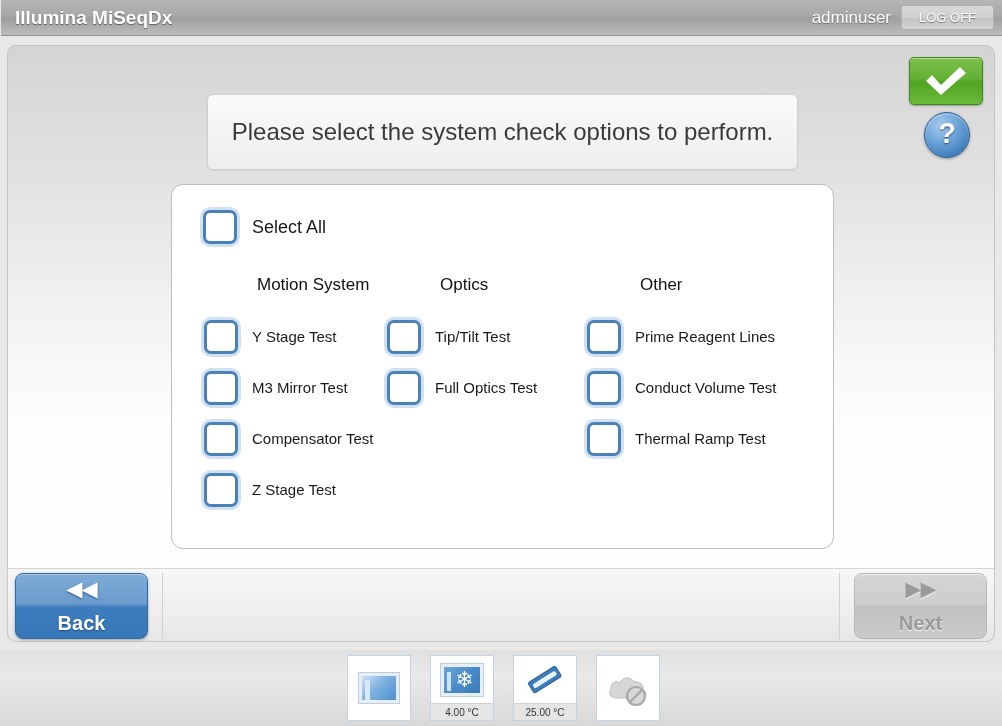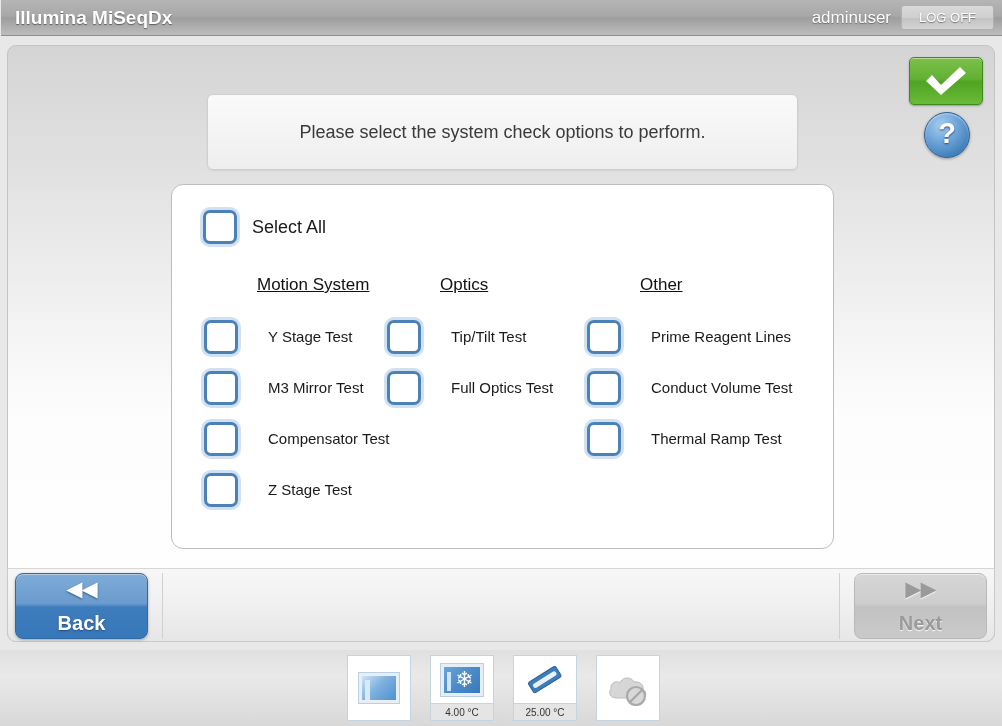--- a/index.html
+++ b/index.html
@@ -80,21 +80,21 @@
   
   .instruction-banner {
     position: absolute; top: 48px; left: 199px;
     width: 591px; height: 76px;
     background: linear-gradient(to bottom, #fafafa 0%, #f4f4f4 50%, #eeeeee 100%);
     border: 1px solid #cfcfcf;
     border-radius: 6px;
     box-shadow: 0 1px 2px rgba(0,0,0,0.07);
     display: flex; align-items: center; justify-content: center;
   }
-  .instruction-text { font-size: 18px; color: #3a3a3a; }
+  .instruction-text { font-size: 24px; color: #3a3a3a; }
 
   
   .options-panel {
     position: absolute; top: 138px; left: 163px;
     width: 663px; height: 365px;
     background: #ffffff;
     border: 1px solid #bdbdbd;
     border-radius: 12px;
   }
 
@@ -123,24 +123,23 @@
   }
   .col-1 { left: 32px; }
   .col-2 { left: 215px; }
   .col-3 { left: 415px; }
 
   .col-header {
     font-size: 17px; color: #111111;
     margin-left: 53px;
     margin-bottom: 16px;
     white-space: nowrap;
-    text-decoration: underline;
   }
   .option-row {
-    display: flex; align-items: center; gap: 30px;
+    display: flex; align-items: center; gap: 14px;
     height: 51px;
   }
   .option-label {
     font-size: 15px; color: #1a1a1a;
     white-space: nowrap;
   }
 
   
   .nav-bar {
     position: absolute; top: 568px; left: 7px;

